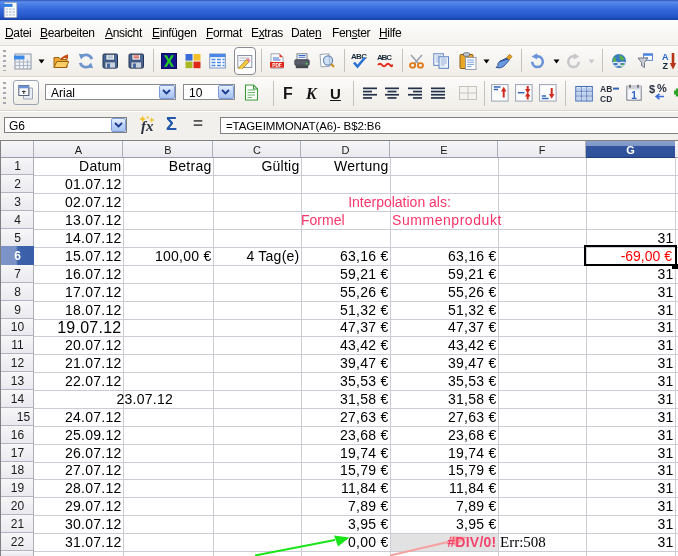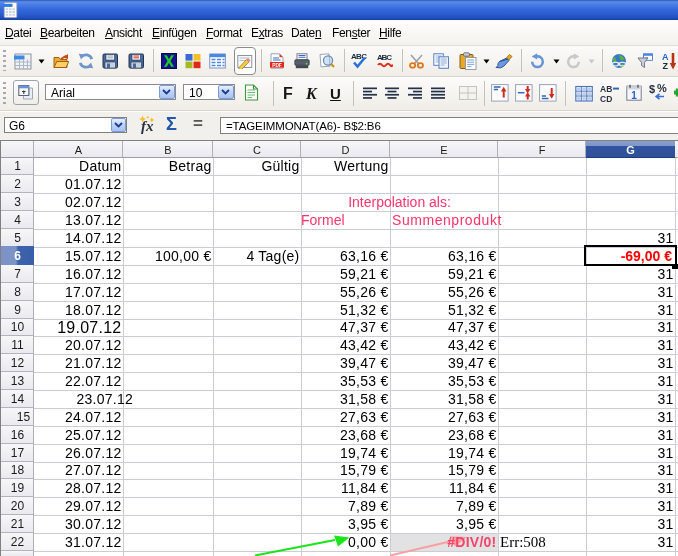--- a/index.html
+++ b/index.html
@@ -426,23 +426,23 @@
 <div class="ct" style="left:34px;top:211px;width:87.5px;height:18px;line-height:18px;text-align:right;font-size:14px;letter-spacing:0.25px;color:#000;">13.07.12</div>
 <div class="ct" style="left:34px;top:229px;width:87.5px;height:18px;line-height:18px;text-align:right;font-size:14px;letter-spacing:0.25px;color:#000;">14.07.12</div>
 <div class="ct" style="left:34px;top:247px;width:87.5px;height:18px;line-height:18px;text-align:right;font-size:14px;letter-spacing:0.25px;color:#000;">15.07.12</div>
 <div class="ct" style="left:34px;top:265px;width:87.5px;height:18px;line-height:18px;text-align:right;font-size:14px;letter-spacing:0.25px;color:#000;">16.07.12</div>
 <div class="ct" style="left:34px;top:283px;width:87.5px;height:18px;line-height:18px;text-align:right;font-size:14px;letter-spacing:0.25px;color:#000;">17.07.12</div>
 <div class="ct" style="left:34px;top:301px;width:87.5px;height:18px;line-height:18px;text-align:right;font-size:14px;letter-spacing:0.25px;color:#000;">18.07.12</div>
 <div class="ct" style="left:34px;top:319px;width:87.5px;height:17px;line-height:17px;text-align:right;font-size:16px;letter-spacing:0.25px;color:#000;">19.07.12</div>
 <div class="ct" style="left:34px;top:336px;width:87.5px;height:18px;line-height:18px;text-align:right;font-size:14px;letter-spacing:0.25px;color:#000;">20.07.12</div>
 <div class="ct" style="left:34px;top:354px;width:87.5px;height:18px;line-height:18px;text-align:right;font-size:14px;letter-spacing:0.25px;color:#000;">21.07.12</div>
 <div class="ct" style="left:34px;top:372px;width:87.5px;height:18px;line-height:18px;text-align:right;font-size:14px;letter-spacing:0.25px;color:#000;">22.07.12</div>
-<div class="ct" style="left:34px;top:390px;width:99px;height:18px;line-height:18px;text-align:right;font-size:14px;letter-spacing:0.25px;color:#000;">23.07.12</div>
+<div class="ct" style="left:34px;top:390px;width:99px;height:18px;line-height:18px;text-align:right;font-size:14px;letter-spacing:0.25px;color:#000;padding-left:40px;">23.07.12</div>
 <div class="ct" style="left:34px;top:408px;width:87.5px;height:18px;line-height:18px;text-align:right;font-size:14px;letter-spacing:0.25px;color:#000;">24.07.12</div>
-<div class="ct" style="left:34px;top:426px;width:87.5px;height:18px;line-height:18px;text-align:right;font-size:14px;letter-spacing:0.25px;color:#000;">25.07.12</div>
+<div class="ct" style="left:34px;top:426px;width:87.5px;height:18px;line-height:18px;text-align:right;font-size:14px;letter-spacing:0.25px;color:#000;">25.09.12</div>
 <div class="ct" style="left:34px;top:444px;width:87.5px;height:18px;line-height:18px;text-align:right;font-size:14px;letter-spacing:0.25px;color:#000;">26.07.12</div>
 <div class="ct" style="left:34px;top:462px;width:87.5px;height:17px;line-height:17px;text-align:right;font-size:14px;letter-spacing:0.25px;color:#000;">27.07.12</div>
 <div class="ct" style="left:34px;top:479px;width:87.5px;height:18px;line-height:18px;text-align:right;font-size:14px;letter-spacing:0.25px;color:#000;">28.07.12</div>
 <div class="ct" style="left:34px;top:497px;width:87.5px;height:18px;line-height:18px;text-align:right;font-size:14px;letter-spacing:0.25px;color:#000;">29.07.12</div>
 <div class="ct" style="left:34px;top:515px;width:87.5px;height:18px;line-height:18px;text-align:right;font-size:14px;letter-spacing:0.25px;color:#000;">30.07.12</div>
 <div class="ct" style="left:34px;top:533px;width:87.5px;height:18px;line-height:18px;text-align:right;font-size:14px;letter-spacing:0.25px;color:#000;">31.07.12</div>
 <div class="ct" style="left:301px;top:265px;width:87.5px;height:18px;line-height:18px;text-align:right;font-size:14px;letter-spacing:0.25px;color:#000;">59,21 €</div>
 <div class="ct" style="left:390px;top:265px;width:106.5px;height:18px;line-height:18px;text-align:right;font-size:14px;letter-spacing:0.25px;color:#000;">59,21 €</div>
 <div class="ct" style="left:301px;top:283px;width:87.5px;height:18px;line-height:18px;text-align:right;font-size:14px;letter-spacing:0.25px;color:#000;">55,26 €</div>
 <div class="ct" style="left:390px;top:283px;width:106.5px;height:18px;line-height:18px;text-align:right;font-size:14px;letter-spacing:0.25px;color:#000;">55,26 €</div>
@@ -493,13 +493,13 @@
 <div class="ct" style="left:586px;top:479px;width:87.5px;height:18px;line-height:18px;text-align:right;font-size:14px;letter-spacing:0.25px;color:#000;">31</div>
 <div class="ct" style="left:586px;top:497px;width:87.5px;height:18px;line-height:18px;text-align:right;font-size:14px;letter-spacing:0.25px;color:#000;">31</div>
 <div class="ct" style="left:586px;top:515px;width:87.5px;height:18px;line-height:18px;text-align:right;font-size:14px;letter-spacing:0.25px;color:#000;">31</div>
 <div class="ct" style="left:586px;top:533px;width:87.5px;height:18px;line-height:18px;text-align:right;font-size:14px;letter-spacing:0.25px;color:#000;">31</div>
 <div class="ct" style="left:390px;top:533px;width:106.5px;height:18px;line-height:18px;text-align:right;font-size:14px;letter-spacing:0.25px;font-weight:bold;color:#f4436c;">#DIV/0!</div>
 <div class="ct" style="left:500px;top:534px;height:17px;line-height:17px;font-family:'Liberation Serif',serif;font-size:15px;color:#000;">Err:508</div>
 <div class="ct" style="left:301px;top:194px;width:197px;height:17px;line-height:17px;text-align:center;font-size:14px;color:#fb3569;">Interpolation als:</div>
 <div class="ct" style="left:301px;top:212px;width:86px;height:17px;line-height:17px;text-align:left;font-size:14px;color:#fb3569;">Formel</div>
 <div class="ct" style="left:392px;top:211px;height:18px;line-height:18px;font-size:14px;letter-spacing:0.55px;color:#fb3569;">Summenprodukt</div>
 <div class="ab" style="left:584px;top:245px;width:93px;height:21px;border:2px solid #000;box-sizing:border-box;"></div>
-<div class="ct" style="left:586px;top:247px;width:86px;height:18px;line-height:18px;text-align:right;font-size:14px;color:#f00;font-weight:bold;">-69,00 €</div>
+<div class="ct" style="left:586px;top:247px;width:86px;height:18px;line-height:18px;text-align:right;font-size:14px;color:#f00;">-69,00 €</div>
 <div class="ab" style="left:672px;top:264px;width:6px;height:5px;background:#000;"></div>
 </body></html>

